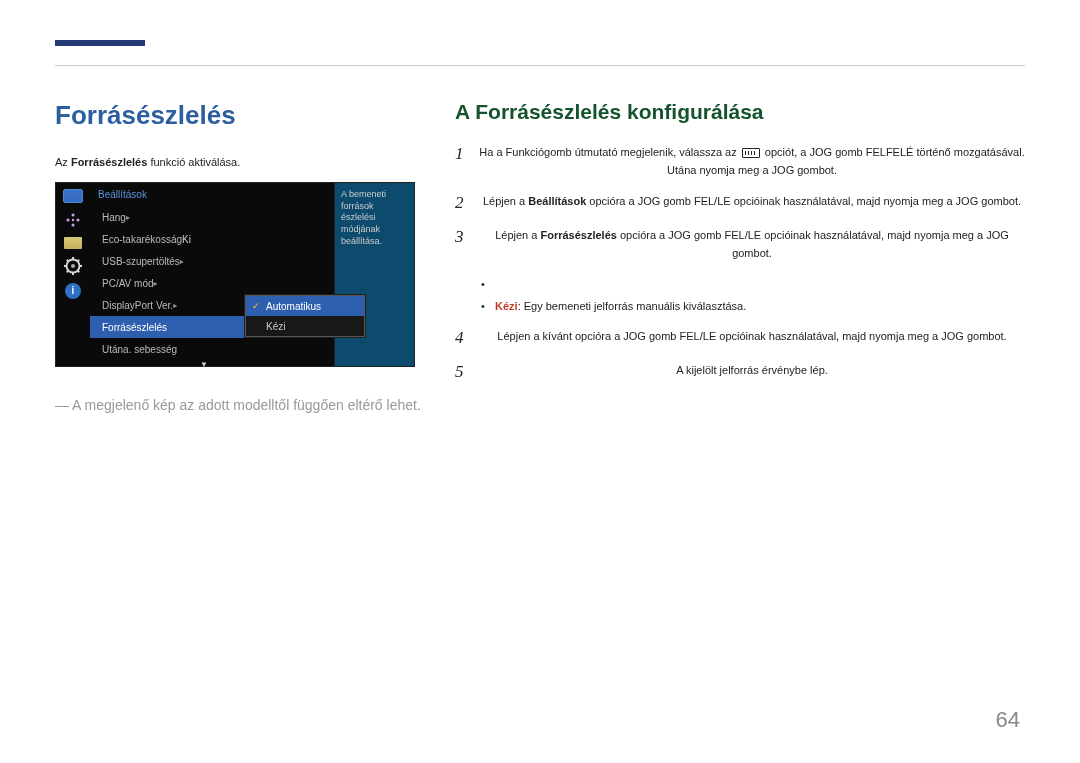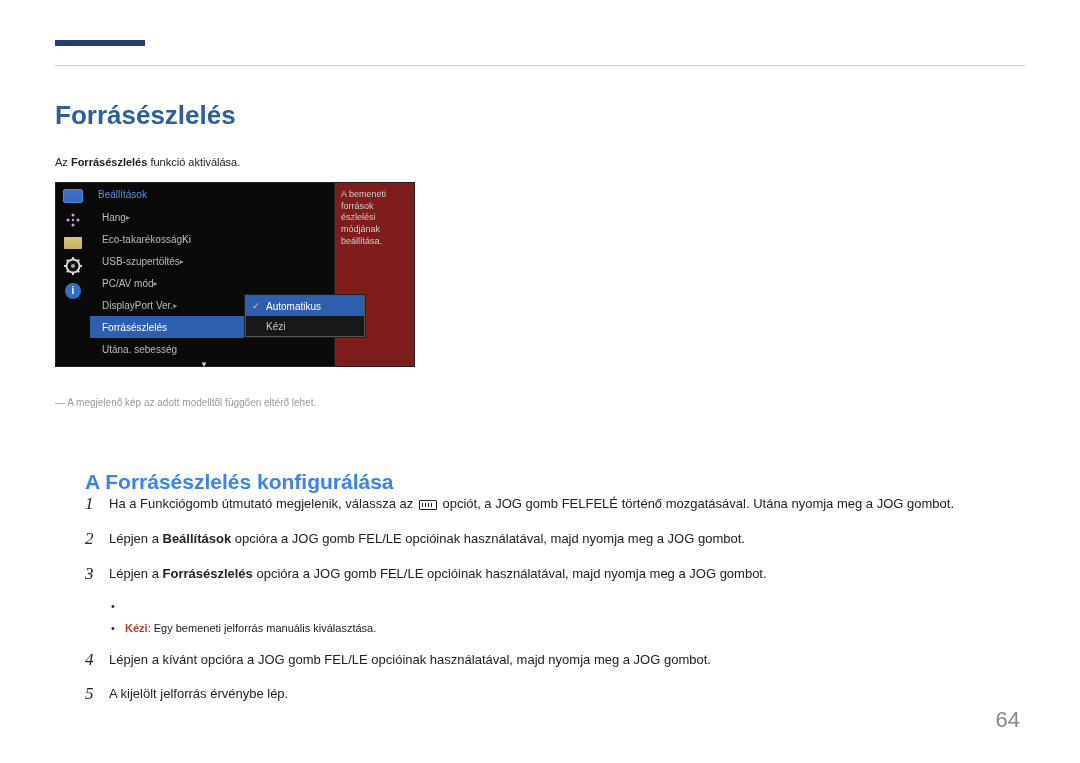--- a/index.html
+++ b/index.html
@@ -3,21 +3,21 @@
 <meta charset="utf-8">
 <style>
   * { margin: 0; padding: 0; box-sizing: border-box; }
   body { font-family: Arial, Helvetica, sans-serif; background: #fff; width: 1080px; height: 763px; position: relative; }
 
   .page { padding: 65px 55px 0 55px; }
 
   .rule-top { position: absolute; top: 40px; left: 55px; width: 90px; height: 6px; background: #263a78; }
   .rule-line { position: absolute; top: 65px; left: 55px; right: 55px; border-top: 1px solid #ccc; }
 
-  .content { display: flex; margin-top: 35px; flex-direction: column; }
+  .content { display: flex; margin-top: 35px; }
 
   
   .left-col { width: 370px; flex: 0 0 370px; }
   .h-main { color: #2d5fa0; font-size: 26px; font-weight: 600; margin-bottom: 25px; }
   .intro { font-size: 11px; color: #222; margin-bottom: 14px; }
   .intro strong { font-weight: bold; }
 
   
   .osd { width: 360px; height: 185px; background: #0a0a0a; display: flex; border: 1px solid #222; position: relative; }
   .osd-side { width: 34px; background: #0a0a0a; display: flex; flex-direction: column; align-items: center; padding-top: 6px; }
@@ -36,31 +36,31 @@
   .osd-item .val { color: #ccc; font-size: 10px; }
   .osd-item .arrow { color: #999; font-size: 8px; }
   .osd-item.active { background: #2d5fae; color: #fff; }
   .osd-scroll { color:#ccc; font-size:8px; padding-left: 110px; height:16px; }
 
   .osd-popup { position: absolute; left: 155px; top: 112px; width: 120px; background: #181818; border: 1px solid #555; box-shadow: 0 0 0 1px #222; }
   .osd-popup-item { font-size: 10px; color: #ccc; padding: 4px 8px 4px 20px; height: 20px; display:flex; align-items:center; position:relative; }
   .osd-popup-item.sel { background: #2d5fae; color: #fff; }
   .osd-popup-item.sel::before { content:"✓"; position:absolute; left:6px; color:#ffcc33; font-size:9px; }
 
-  .osd-right { width: 80px; background: #7f1d1d; border-left:1px solid #222; color: #ccc; font-size: 9px; padding: 6px 6px; line-height: 1.3; }
-
-  .note { font-size: 10px; color: #999; margin-top: 30px; }
+  .osd-right { width: 80px; background: #0c4a6e; border-left:1px solid #222; color: #ccc; font-size: 9px; padding: 6px 6px; line-height: 1.3; }
+
+  .note { font-size: 14px; color: #999; margin-top: 30px; }
 
   
   .right-col { flex: 1; padding-left: 30px; }
-  .h-sub { color: #3b82f6; font-size: 21px; font-weight: 600; }
+  .h-sub { color: #14532d; font-size: 21px; font-weight: 600; margin-bottom: 20px; }
   .steps { }
   .step { display: flex; margin-bottom: 14px; }
   .step-num { width: 24px; flex: 0 0 24px; font-family: Georgia, 'Times New Roman', serif; font-size: 17px; font-style: italic; color: #222; }
-  .step-body { flex: 1; font-size: 13px; color: #222; line-height: 1.6; }
+  .step-body { flex: 1; font-size: 11px; color: #222; line-height: 1.6; text-align: center; }
   .step-body strong { font-weight: bold; }
   .bullets { margin: 6px 0 12px 26px; }
   .bullet { display:flex; font-size: 11px; color:#222; line-height:1.6; margin-bottom:4px; }
   .bullet .dot { width:14px; flex:0 0 14px; }
   .bullet .red { color: #c33a2c; font-weight: bold; }
   .inline-icon { display:inline-block; width:18px; height:10px; border:1.5px solid #222; border-radius:1px; position:relative; vertical-align:middle; margin:0 2px; }
   .inline-icon::before { content:""; position:absolute; left:2px; right:2px; top:2px; bottom:2px; background: repeating-linear-gradient(90deg,#222 0 1.5px, transparent 1.5px 3px); }
 
   .page-num { position: absolute; right: 60px; bottom: 30px; font-size: 22px; color: #888; font-weight: 300; }
 </style>

